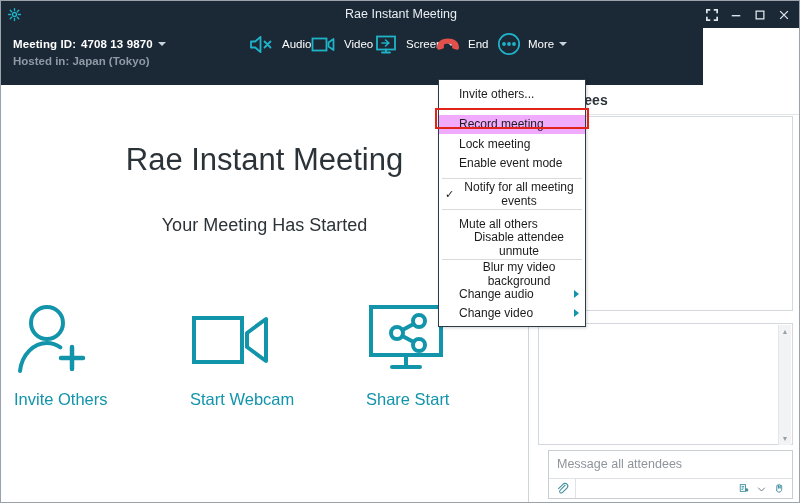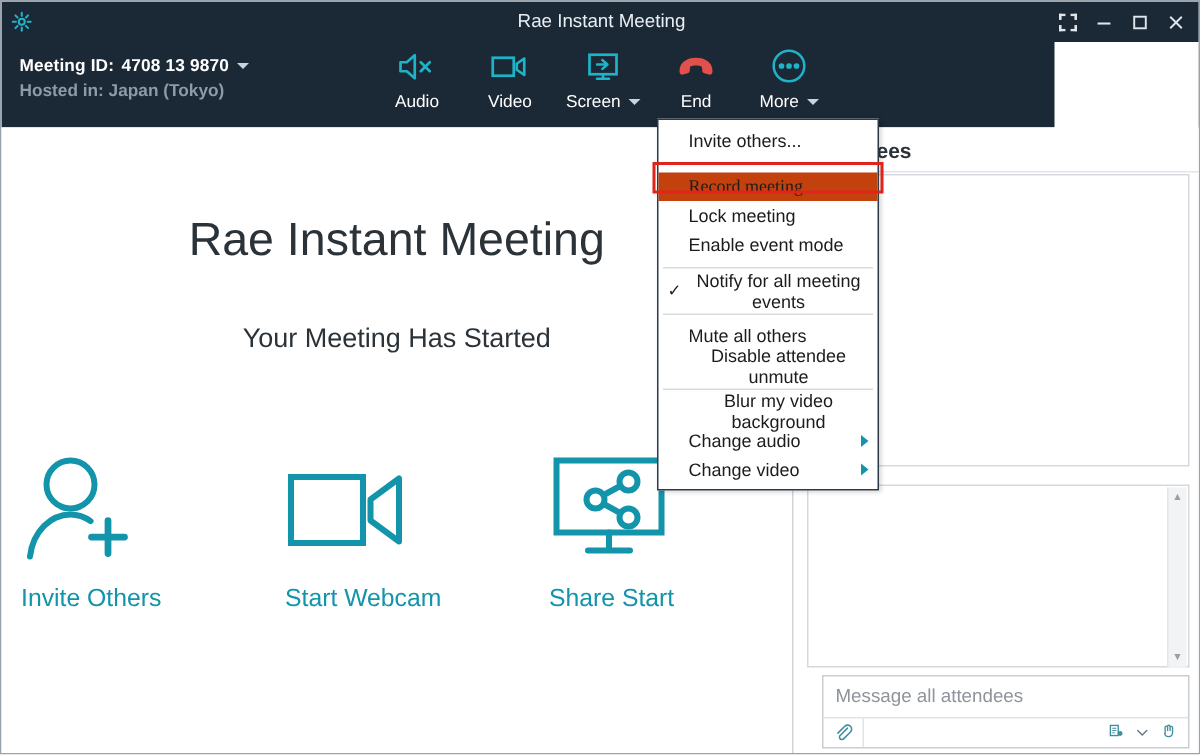--- a/index.html
+++ b/index.html
@@ -69,21 +69,21 @@
   .hosted-in {
     font-size: 11.5px; color: #8e9ba6; margin-top: 5px; font-weight: bold;
   }
 
   .tools {
     position: absolute; left: 246px; top: 3px;
     display: flex; gap: 0;
   }
   .tool {
     width: 62px;
-    display: flex; flex-direction: column;
+    display: flex; 
     align-items: center; gap: 5px;
     cursor: pointer;
   }
   .tool-ico { height: 26px; display: flex; align-items: flex-end; }
   .tool-label {
     font-size: 11.5px; color: #ffffff;
     display: flex; align-items: center; gap: 5px;
   }
 
   
@@ -201,21 +201,21 @@
   }
   .menu-item {
     height: 19.5px;
     display: flex; align-items: center;
     font-size: 12px; color: #1c1c1c;
     padding-left: 20px; padding-right: 6px;
     position: relative;
     cursor: pointer;
     text-align: center;
   }
-  .menu-item.highlight { background: #c2410c; font-family: Liberation Serif, serif; }
+  .menu-item.highlight { background: #f0abfc; }
   .menu-sep { height: 1px; background: #d8dbde; margin: 5px 3px 5px 3px; }
   .menu-check {
     position: absolute; left: 6px; top: 50%;
     transform: translateY(-50%);
     font-size: 11px; color: #1c1c1c;
   }
   .submenu-arrow {
     position: absolute; right: 6px; top: 50%;
     transform: translateY(-50%);
     width: 0; height: 0;

